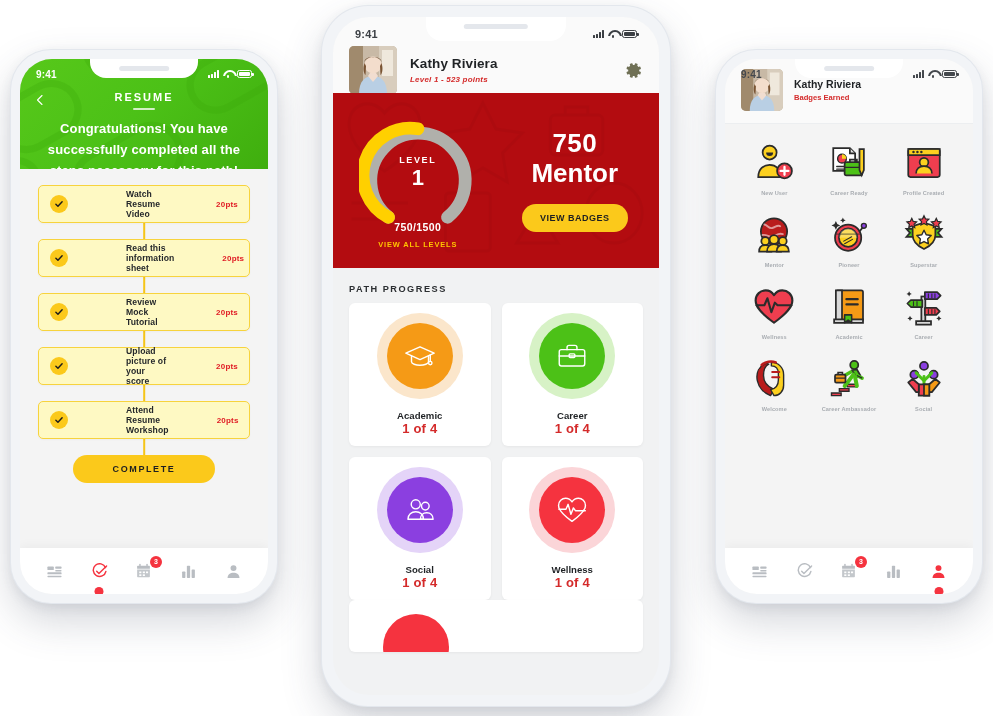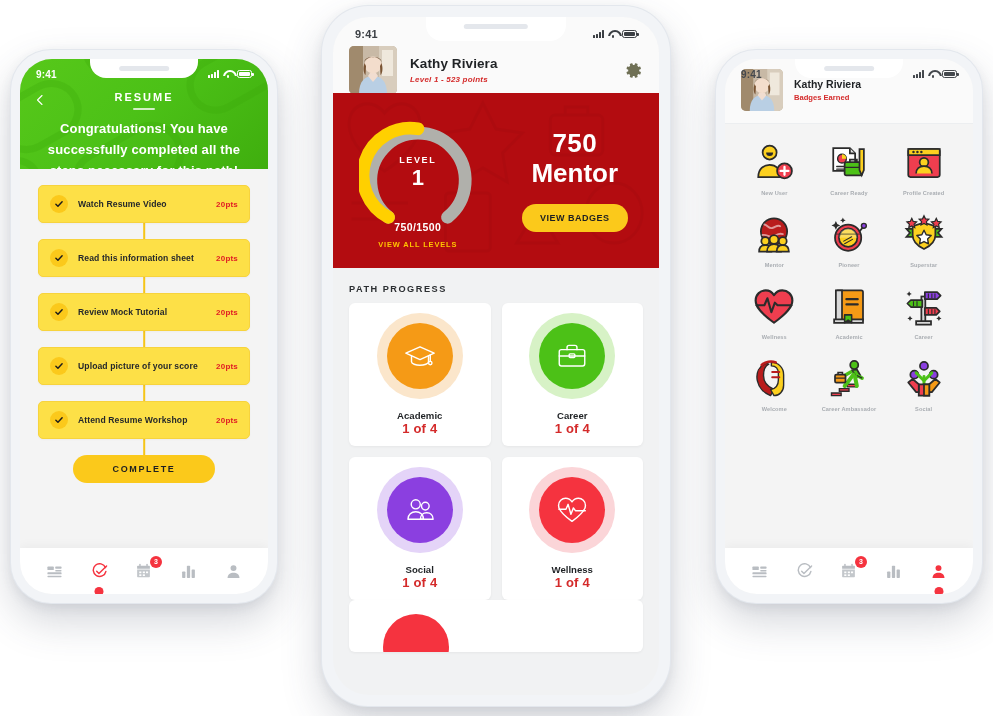--- a/index.html
+++ b/index.html
@@ -100,24 +100,25 @@
   }
   .back-chevron svg { width:100%; height:100%; }
 
   .task-list { position:relative; padding:16px 18px 0; }
   .connector {
     position:absolute; left:50%; transform:translateX(-50%);
     width:1.6px; background:#f5c518; z-index:0;
   }
   .task {
     position:relative; z-index:2;
-    background:#fde047; border:1.2px solid #f7d33d; border-radius:5px;
+    background:#fef9c3; border:1.2px solid #f7d33d; border-radius:5px;
     height:38px; margin-bottom:16px;
     display:flex; align-items:center; padding:0 11px;
     box-shadow:0 1px 2px rgba(0,0,0,.03);
+    gap:48px;
   }
   .task .check {
     width:18px; height:18px; border-radius:50%;
     background:#fbc91b; display:flex; align-items:center; justify-content:center;
     flex:0 0 18px;
   }
   .task .check svg { width:10px; height:10px; }
   .task .tlabel {
     flex:1; margin-left:10px; font-size:8.6px; font-weight:bold; color:#25282b;
     letter-spacing:.1px;

